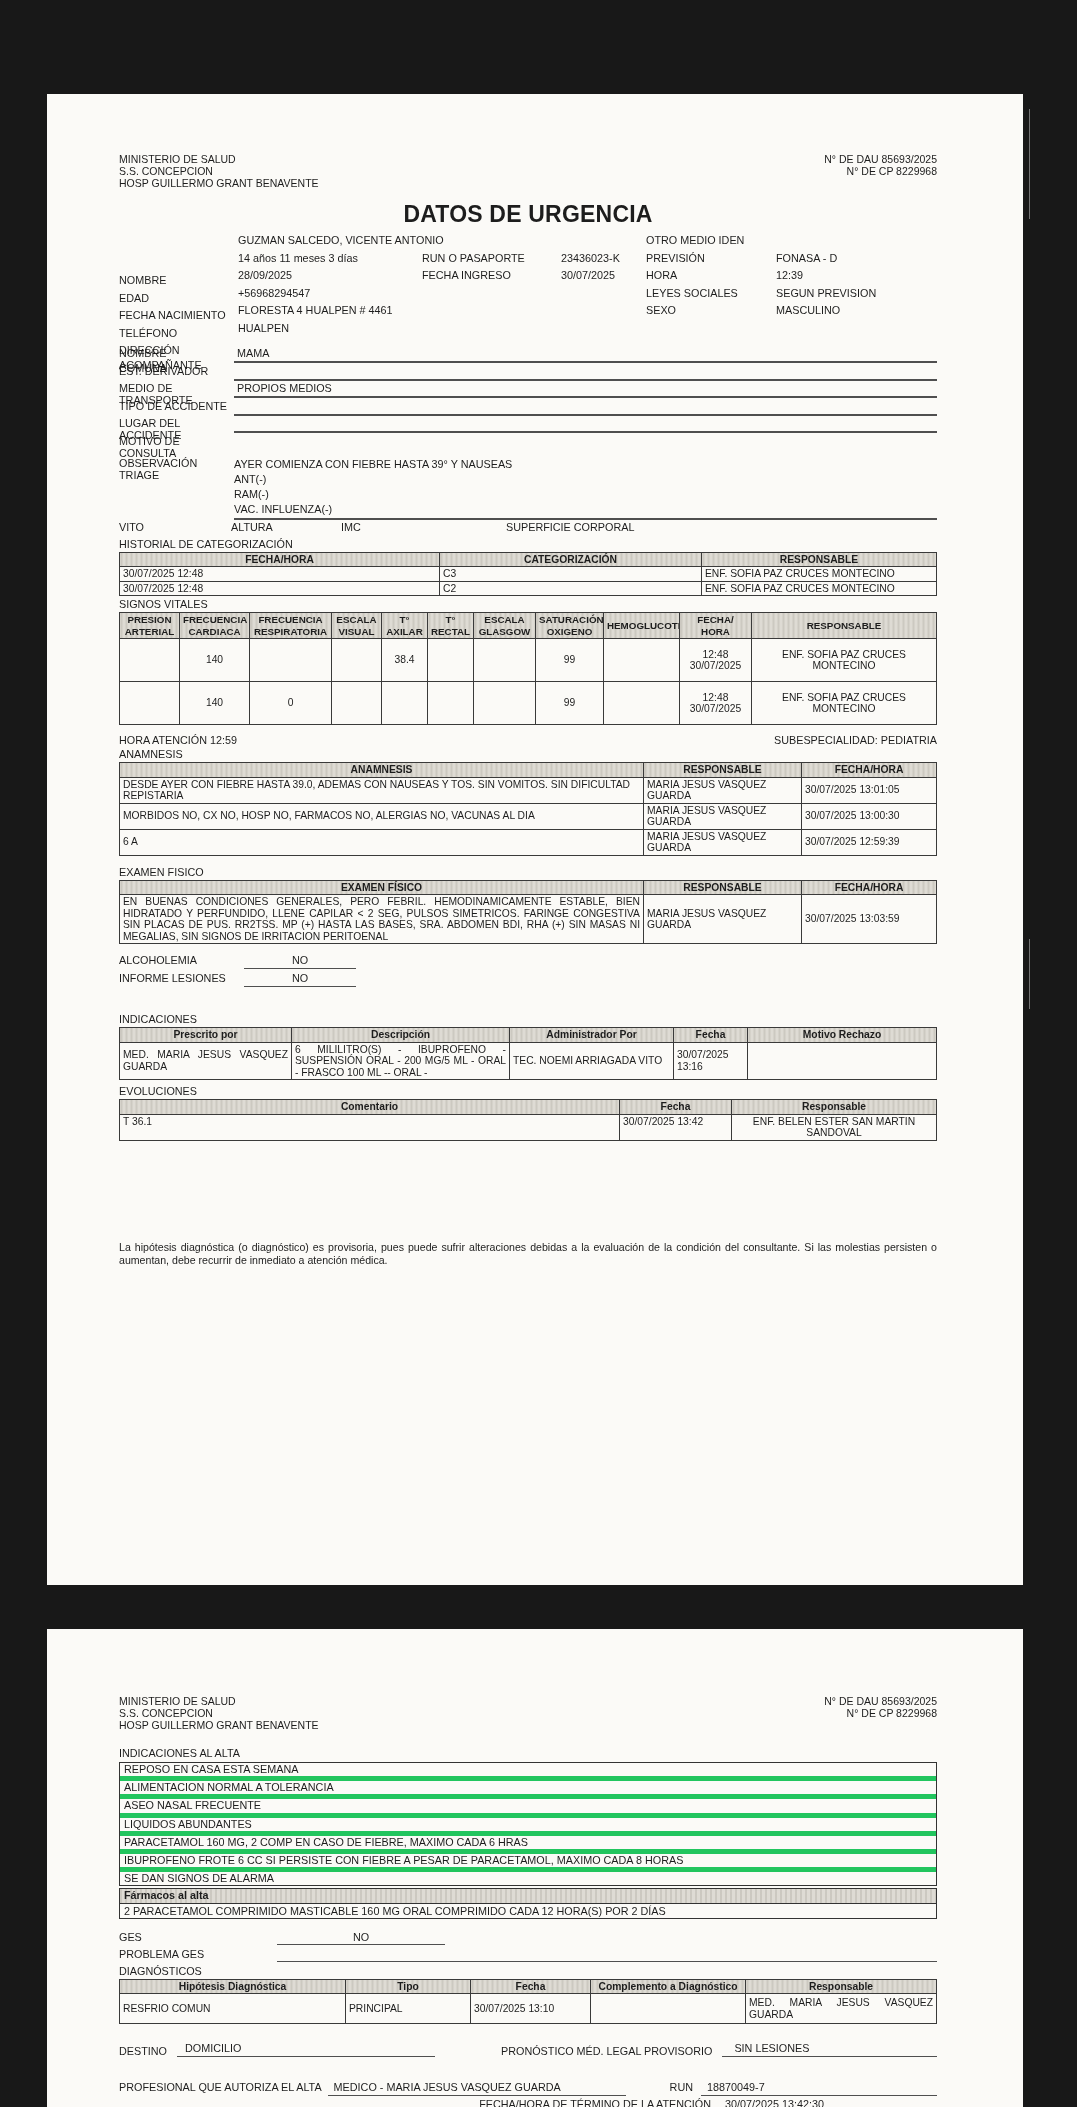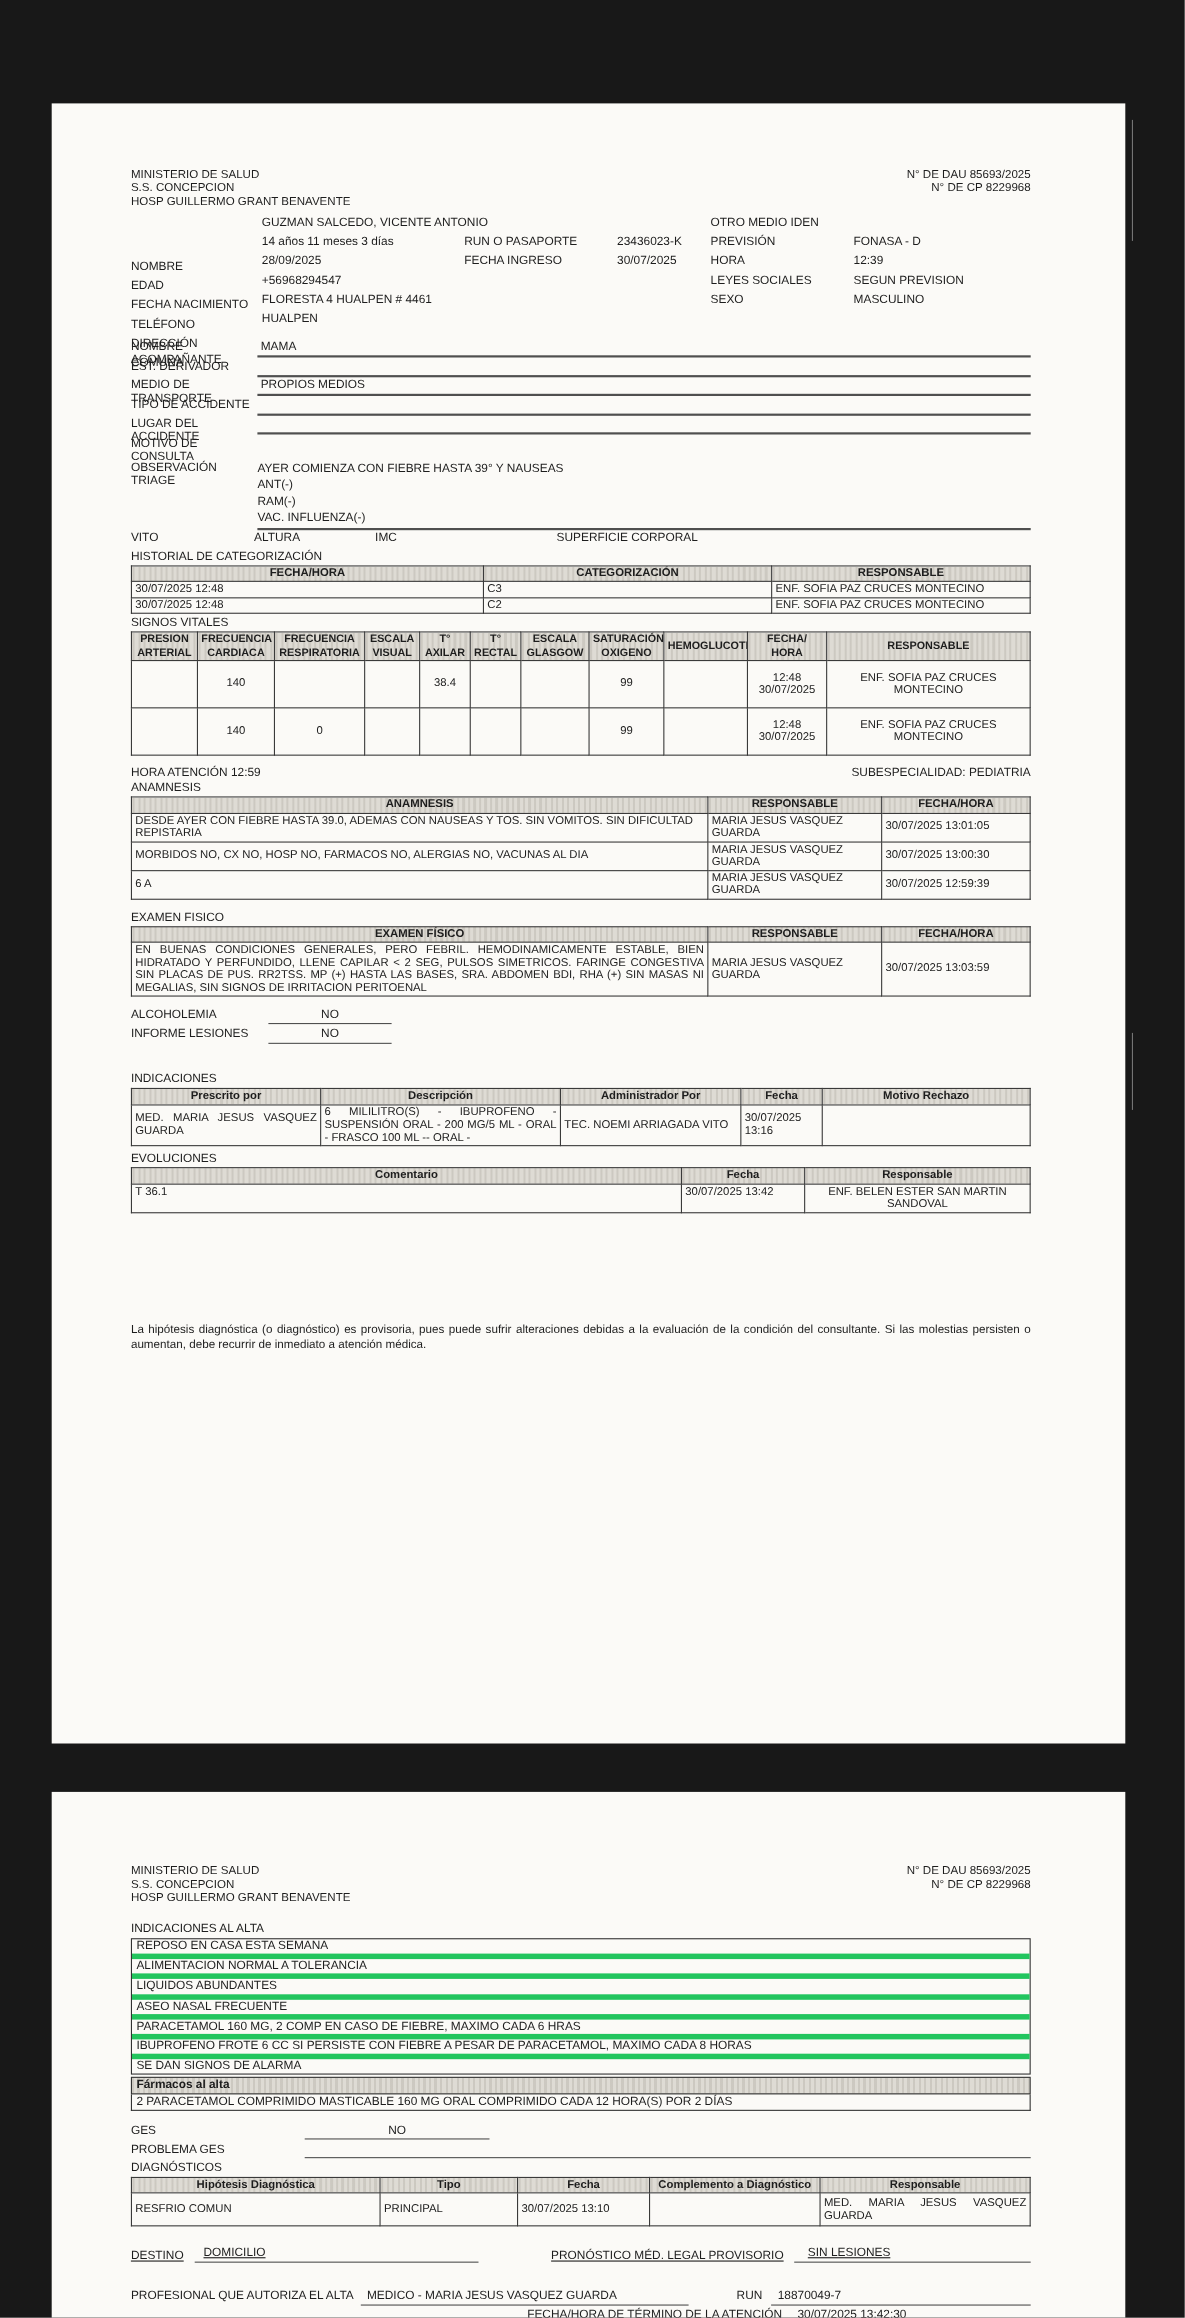--- a/index.html
+++ b/index.html
@@ -68,21 +68,21 @@
   .alta-line{font-size:10.8px;line-height:13.2px;padding:0 4px;border-bottom:5px solid #22c55e;}
   .alta-line:last-child{border-bottom:none;}
   .drug-head{margin-top:2px;border:1px solid #333;font-weight:bold;font-size:10.8px;line-height:13.5px;padding:0 4px;
      background:#dedbd4;
      background-image:repeating-linear-gradient(90deg, rgba(110,104,92,.16) 0 2px, rgba(0,0,0,0) 2px 5px);}
   .drug-row{border:1px solid #333;border-top:none;font-size:10.8px;line-height:14px;padding:0 4px;}
   .ges-row{display:flex;font-size:10.8px;height:17px;}
   .ges-row .lab{width:158px;flex:none;}
   .ges-row .val-short{width:168px;text-align:center;height:13.5px;}
   .ges-row .val-long{flex:1;height:13.5px;padding-left:4px;}
-  .dest-row{display:flex;margin-top:18px;font-size:10.8px;align-items:flex-end;white-space:nowrap;text-decoration:underline;}
+  .dest-row{display:flex;margin-top:18px;font-size:10.8px;align-items:flex-end;white-space:nowrap;}
   .prof-row{display:flex;margin-top:24px;font-size:10.8px;white-space:nowrap;}
   .term-row{display:flex;margin-top:2px;font-size:10.8px;white-space:nowrap;}
   .vspan{height:14px;}
 
   .artifact{position:absolute;width:1px;background:rgba(255,255,255,.4);}
 </style>
 </head>
 <body>
 
 <div class="page p1">
@@ -93,20 +93,21 @@
         <div>MINISTERIO DE SALUD</div>
         <div>S.S. CONCEPCION</div>
         <div>HOSP GUILLERMO GRANT BENAVENTE</div>
       </div>
       <div class="dh-right">
         <div>N° DE DAU 85693/2025</div>
         <div>N° DE CP 8229968</div>
       </div>
     </div>
 
+    <div class="title">DATOS DE URGENCIA</div>
 
     <div class="pgrid">
       <div class="prow">
         <span class="pc1">NOMBRE</span>
         <span class="pc2">GUZMAN SALCEDO, VICENTE ANTONIO</span>
         <span class="pc3"></span>
         <span class="pc4"></span>
         <span class="pc5">OTRO MEDIO IDEN</span>
         <span class="pc6"></span>
       </div>
@@ -414,22 +415,22 @@
       <div class="dh-right">
         <div>N° DE DAU 85693/2025</div>
         <div>N° DE CP 8229968</div>
       </div>
     </div>
 
     <div class="section" style="margin-top:16px">INDICACIONES AL ALTA</div>
     <div class="alta-box">
       <div class="alta-line">REPOSO EN CASA ESTA SEMANA</div>
       <div class="alta-line">ALIMENTACION NORMAL A TOLERANCIA</div>
+      <div class="alta-line">ASEO NASAL FRECUENTE</div>
       <div class="alta-line">LIQUIDOS ABUNDANTES</div>
-      <div class="alta-line">ASEO NASAL FRECUENTE</div>
       <div class="alta-line">PARACETAMOL 160 MG, 2 COMP EN CASO DE FIEBRE, MAXIMO CADA 6 HRAS</div>
       <div class="alta-line">IBUPROFENO FROTE 6 CC SI PERSISTE CON FIEBRE A PESAR DE PARACETAMOL, MAXIMO CADA 8 HORAS</div>
       <div class="alta-line">SE DAN SIGNOS DE ALARMA</div>
     </div>
 
     <div class="drug-head">Fármacos al alta</div>
     <div class="drug-row">2 PARACETAMOL COMPRIMIDO MASTICABLE 160 MG ORAL COMPRIMIDO CADA 12 HORA(S) POR 2 DÍAS</div>
 
     <div class="ges-row" style="margin-top:12px">
       <span class="lab">GES</span>

